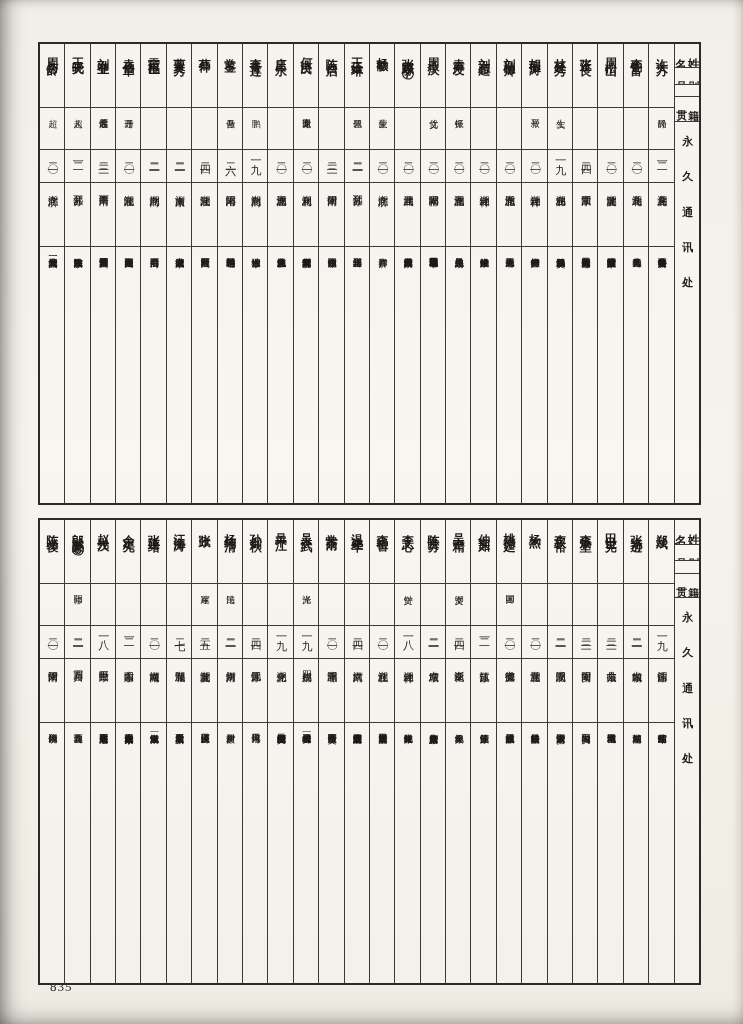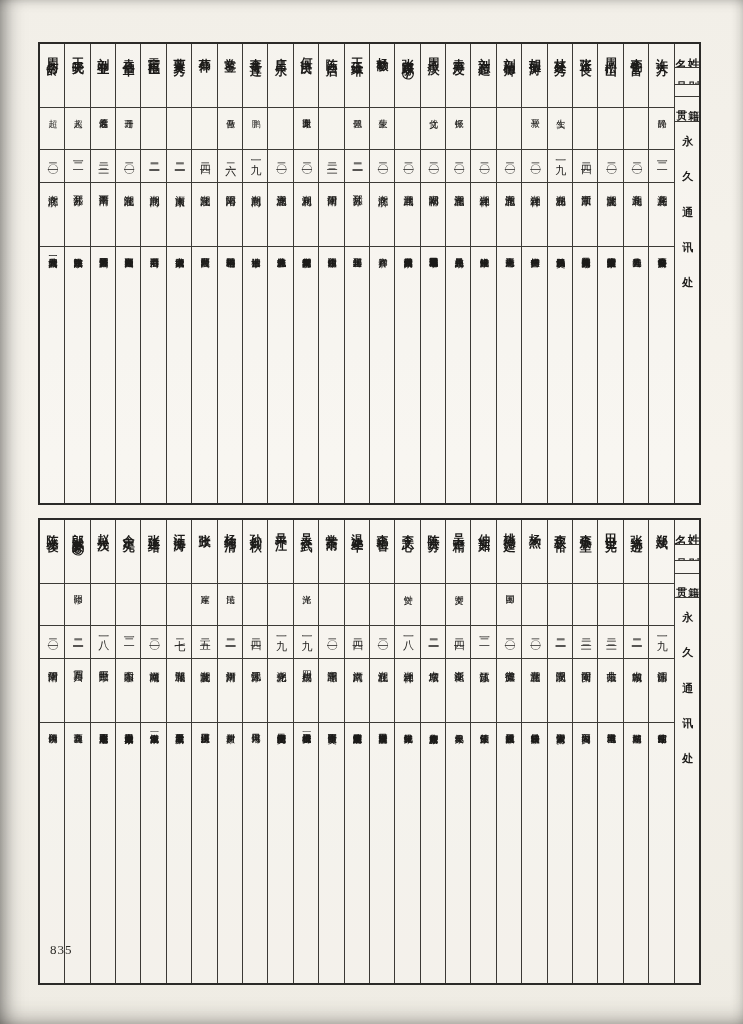--- a/index.html
+++ b/index.html
@@ -38,21 +38,21 @@
   .c-alias .vtext{font-size:9px;}
   .c-age .vtext{font-size:11px;letter-spacing:0.12em;}
   .c-place .vtext{font-size:10px;letter-spacing:0.04em;}
   .col:not(.hdr) .c-addr .vtext{font-size:9px;height:146px;}
   .hdr .vtext{font-weight:bold;}
   .hdr .c-name .vtext{font-size:12px;letter-spacing:1.4em;}
   .hdr .c-alias .vtext{font-size:11px;letter-spacing:0.6em;}
   .hdr .c-age .vtext{font-size:11px;letter-spacing:0.25em;}
   .hdr .c-place .vtext{font-size:11px;letter-spacing:1.4em;}
   .hdr .c-addr .vtext{font-size:11px;letter-spacing:3.2em;height:100%;}
-  .page-num{position:absolute;left:50px;top:942px;font-size:13px;color:#2a2925;letter-spacing:1px;}
+  .page-num{position:absolute;left:50px;top:979px;font-size:13px;color:#2a2925;letter-spacing:1px;}
 </style>
 </head>
 <body>
 
 <div class="page">
   <section class="dtable" id="table-top">
       <div class="col hdr">
         <div class="cell c-name">
           <div class="vtext">姓名</div>
         </div>

